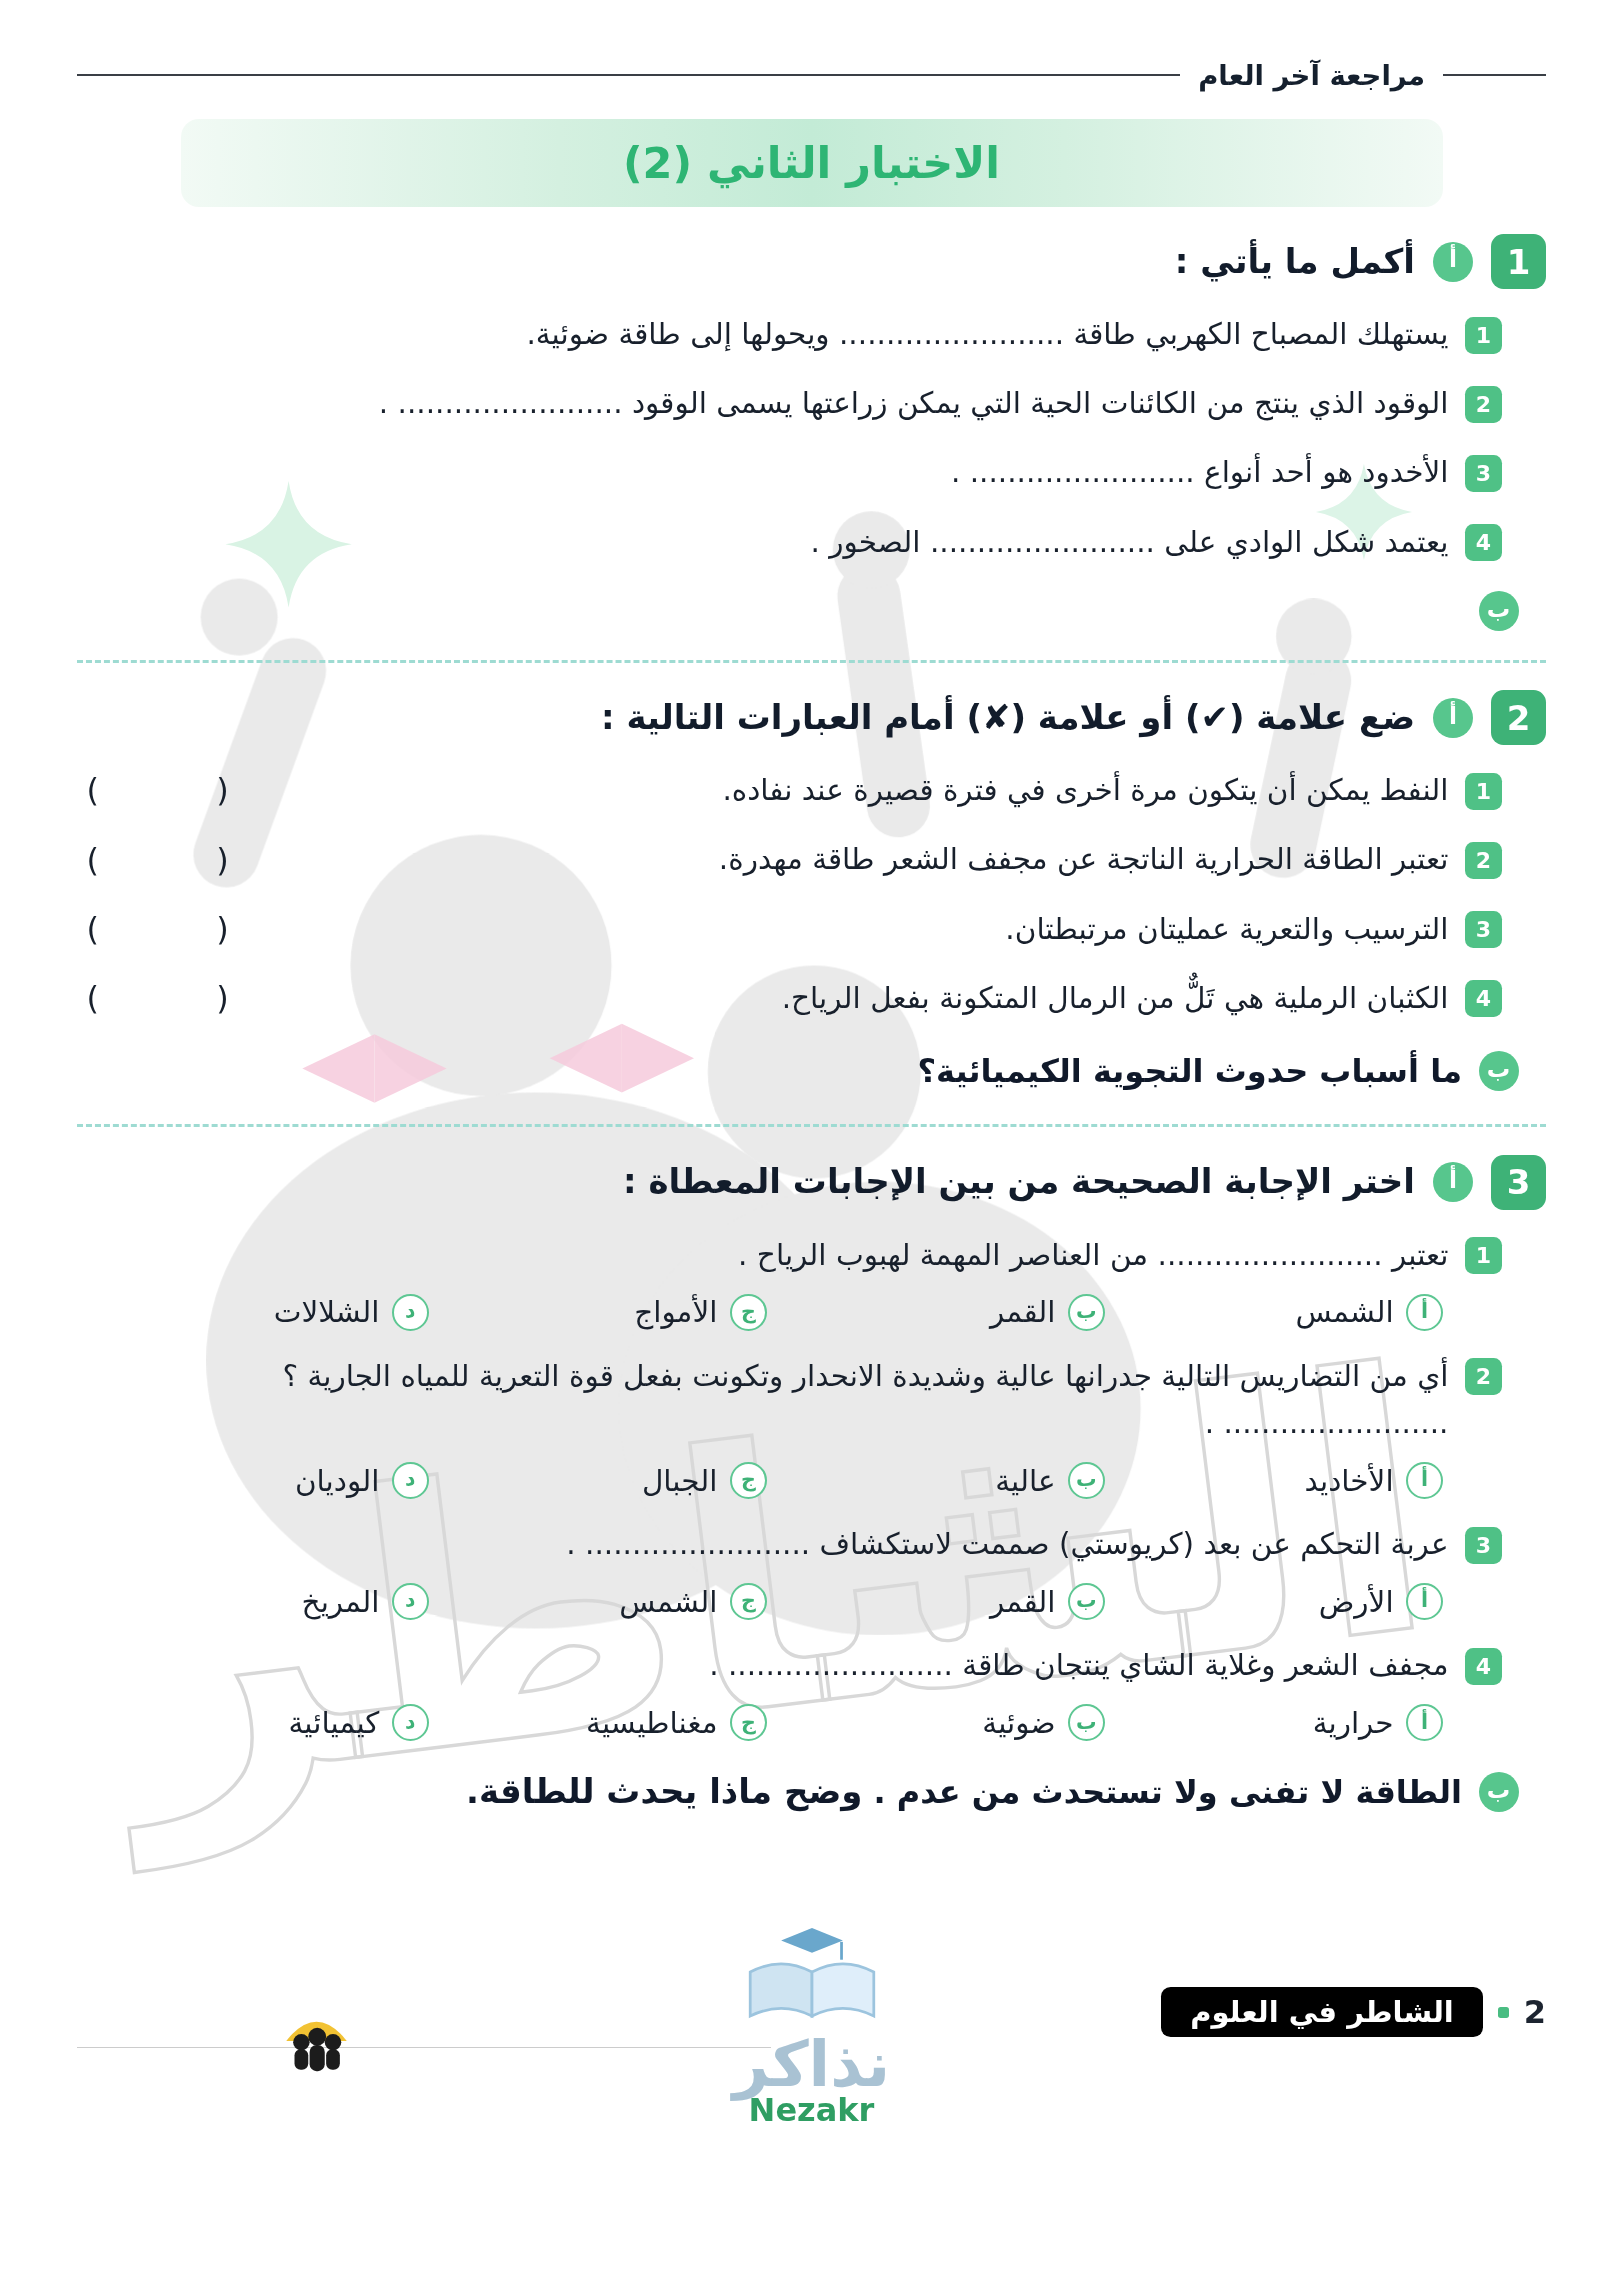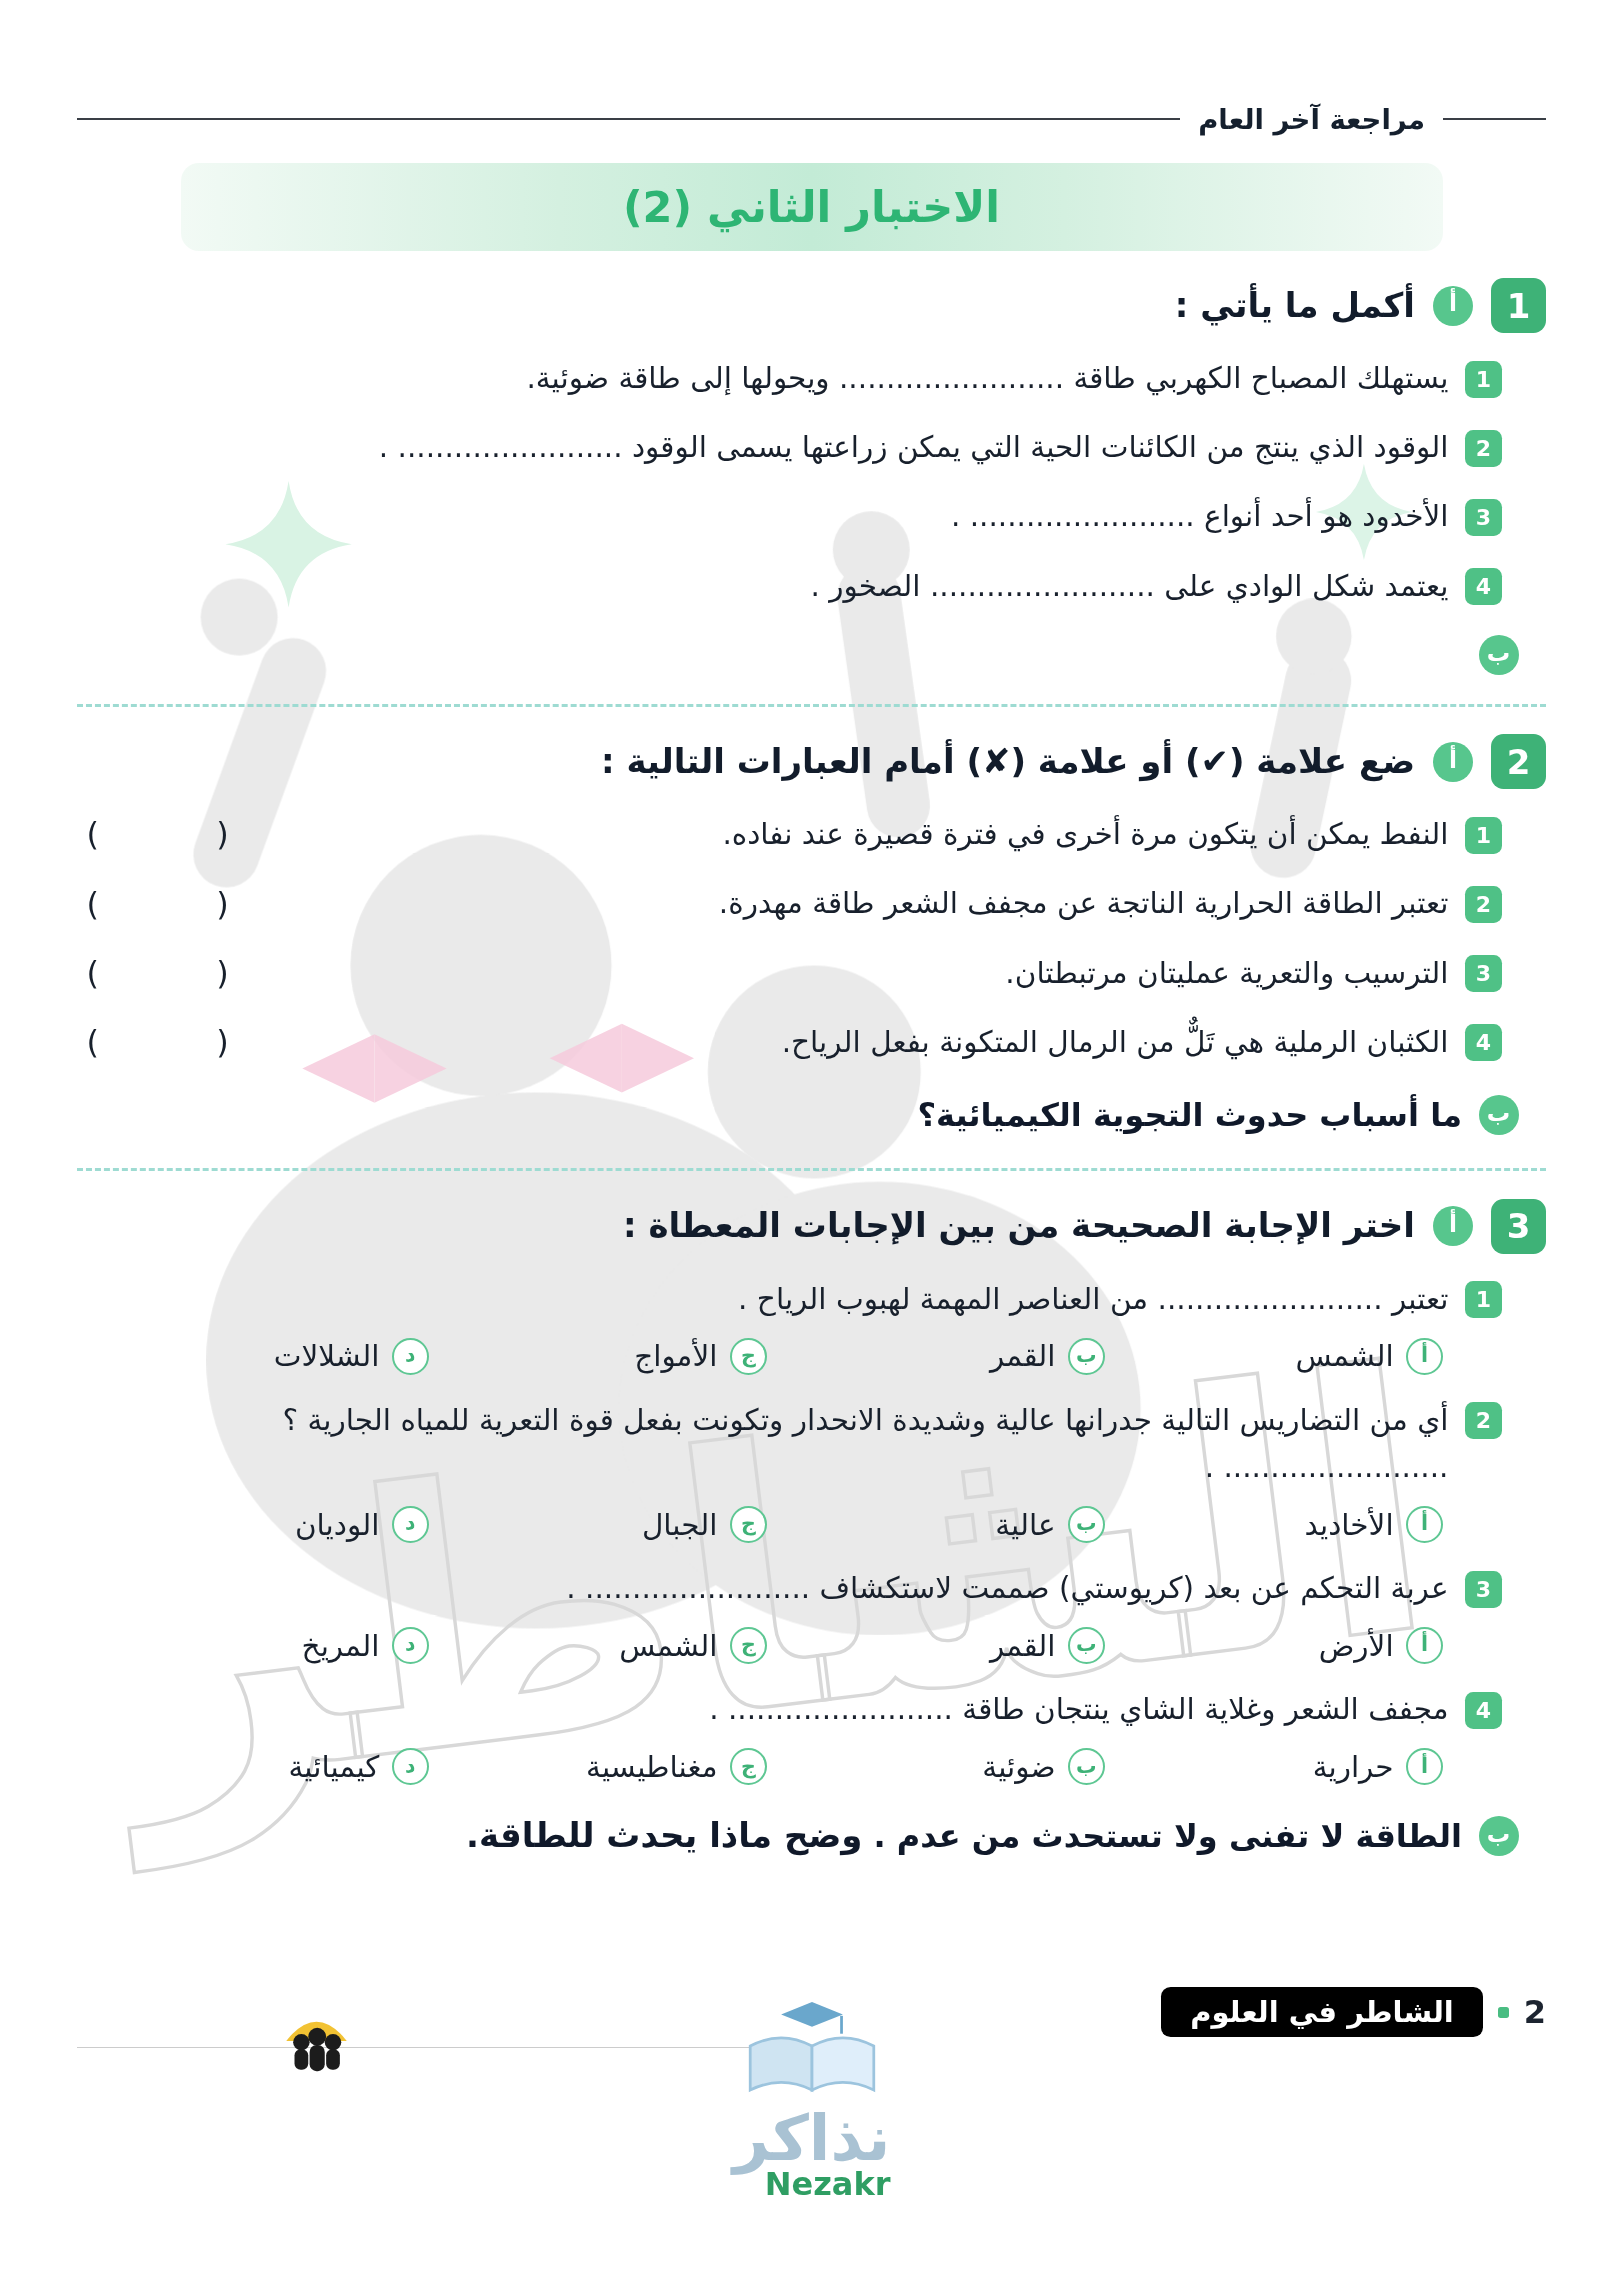--- a/index.html
+++ b/index.html
@@ -6,21 +6,21 @@
   html, body { background: #e9e9e9; }
   .page {
     width: 1623px; height: 2273px; position: relative; margin: 0 auto;
     background: #ffffff; font-family: "DejaVu Sans", sans-serif;
     direction: rtl; overflow: hidden; color: #1b2330;
   }
   .watermark { position: absolute; inset: 0; z-index: 0; pointer-events: none; }
   .content { position: relative; z-index: 1; padding: 0 77px; }
 
   
-  .header-row { display: flex; align-items: center; gap: 18px; padding-top: 103px; }
+  .header-row { display: flex; align-items: center; gap: 18px; padding-top: 59px; }
   .header-rule { height: 2.1px; background: #3a3f46; }
   .header-rule.short { width: 103px; }
   .header-rule.long { flex: 1; }
   .header-label { font-size: 27.5px; font-weight: bold; color: #15202e; white-space: nowrap; }
 
   
   .title-banner {
     margin: 27.5px auto 0; width: 1262px; height: 88px; border-radius: 18px;
     background: linear-gradient(90deg, #f2faf5 0%, #d4f0e0 30%, #c3ebd6 50%, #d4f0e0 70%, #f2faf5 100%);
     display: flex; align-items: center; justify-content: center; text-align: right;
@@ -68,21 +68,21 @@
   }
   .opt-label { color: #18202c; }
 
   
   .footer-right { position: absolute; top: 1987px; right: 77px; display: flex; align-items: center; gap: 15px; z-index: 2; }
   .page-number { font-size: 32px; font-weight: bold; color: #1c2430; }
   .page-dot { width: 11px; height: 11px; border-radius: 2.7px; background: #49bd82; }
   .book-badge { background: #000000; border-radius: 9.6px; padding: 8.2px 29px; color: #fff; font-size: 29px; font-weight: bold; }
   .footer-line { position: absolute; top: 2047px; left: 77px; width: 694px; height: 1.4px; background: #cccccc; z-index: 1; }
   .kids-logo { position: absolute; top: 2001px; left: 278px; z-index: 2; }
-  .nezakr { position: absolute; top: 1998px; left: 50%; transform: translateX(-50%); z-index: 2; }
+  .nezakr { position: absolute; top: 1924px; left: 50%; transform: translateX(-50%); text-align: center; z-index: 2; }
   .nezakr-ar { font-size: 63px; font-weight: bold; color: #a9c2d3; line-height: 1.1; }
   .nezakr-en { font-size: 32px; font-weight: bold; color: #2f9e63; margin-top: -8.2px; }
 </style>
 </head>
 <body>
 
 <div class="page">
 
   <svg class="watermark" viewBox="0 0 2362 3307" xmlns="http://www.w3.org/2000/svg">
 

